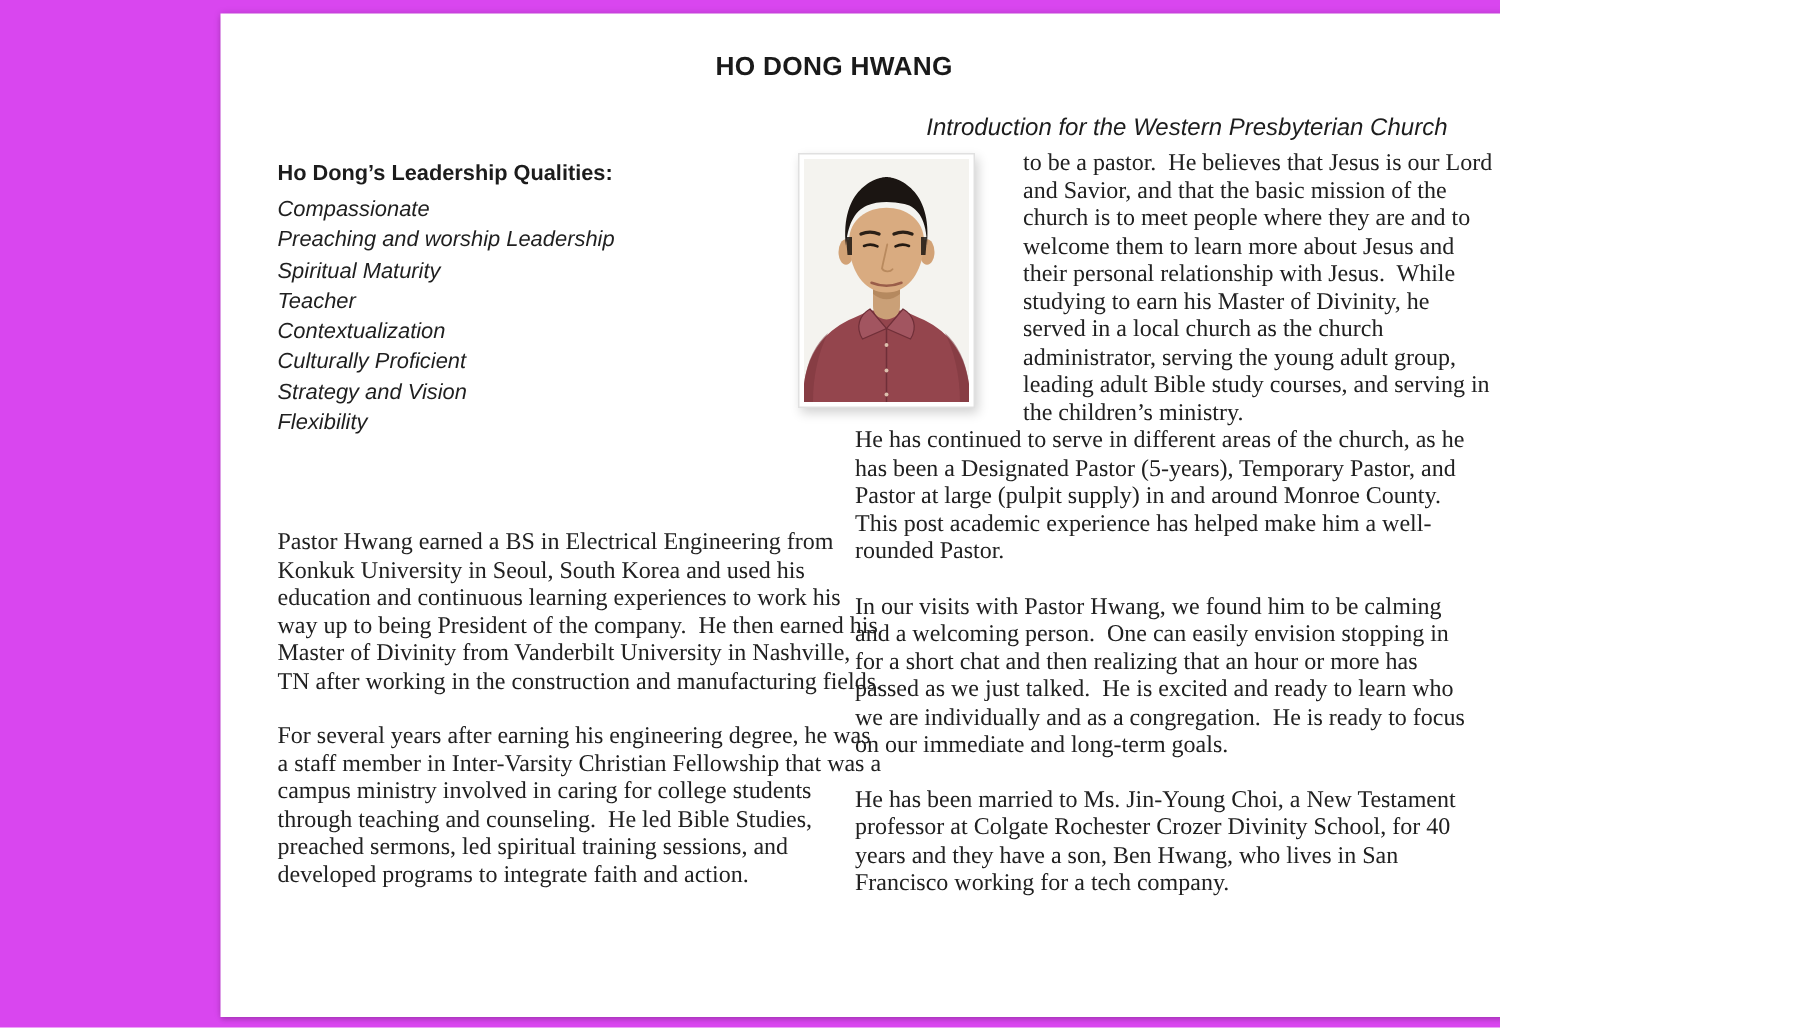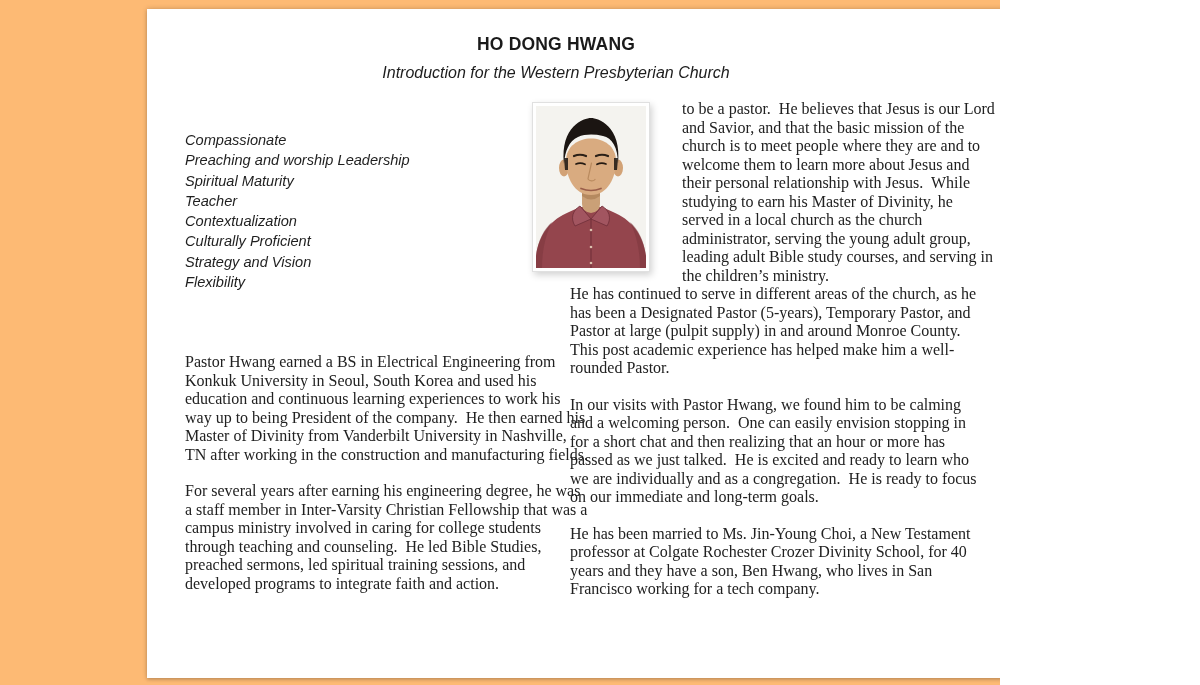--- a/index.html
+++ b/index.html
@@ -1,20 +1,20 @@
 <!DOCTYPE html>
 <html><head>
 <meta charset="utf-8">
 <style>
   html, body { margin: 0; padding: 0; }
   .canvas {
     position: relative;
     width: 1000px;
     height: 685px;
-    background: #fdba74;
+    background: #d946ef;
     overflow: hidden;
     font-family: "Liberation Serif", serif;
   }
   .paper {
     position: absolute;
     left: 147px;
     top: 9px;
     width: 870px;
     height: 669px;
     background: #ffffff;
@@ -32,22 +32,23 @@
   .doc-title {
     font-size: 17.5px;
     font-weight: bold;
     line-height: 22px;
     letter-spacing: 0.2px;
   }
   .doc-subtitle {
     font-size: 16px;
     font-style: italic;
     line-height: 20px;
-    margin-top: 8px;
+    margin-top: 21px;
     color: #1d1d1d;
+    text-align: right;
   }
   .lead-heading {
     position: absolute;
     left: 38px;
     top: 99px;
     font-family: "Liberation Sans", sans-serif;
     font-weight: bold;
     font-size: 14.5px;
     color: #1c1c1c;
   }
@@ -91,20 +92,21 @@
 <body>
 
 <div class="canvas">
   <div class="paper">
 
     <div class="doc-header">
       <div class="doc-title">HO DONG HWANG</div>
       <div class="doc-subtitle">Introduction for the Western Presbyterian Church</div>
     </div>
 
+    <div class="lead-heading">Ho Dong’s Leadership Qualities:</div>
 
     <div class="lead-list">
       <div class="lead-item">Compassionate</div>
       <div class="lead-item">Preaching and worship Leadership</div>
       <div class="lead-item">Spiritual Maturity</div>
       <div class="lead-item">Teacher</div>
       <div class="lead-item">Contextualization</div>
       <div class="lead-item">Culturally Proficient</div>
       <div class="lead-item">Strategy and Vision</div>
       <div class="lead-item">Flexibility</div>

